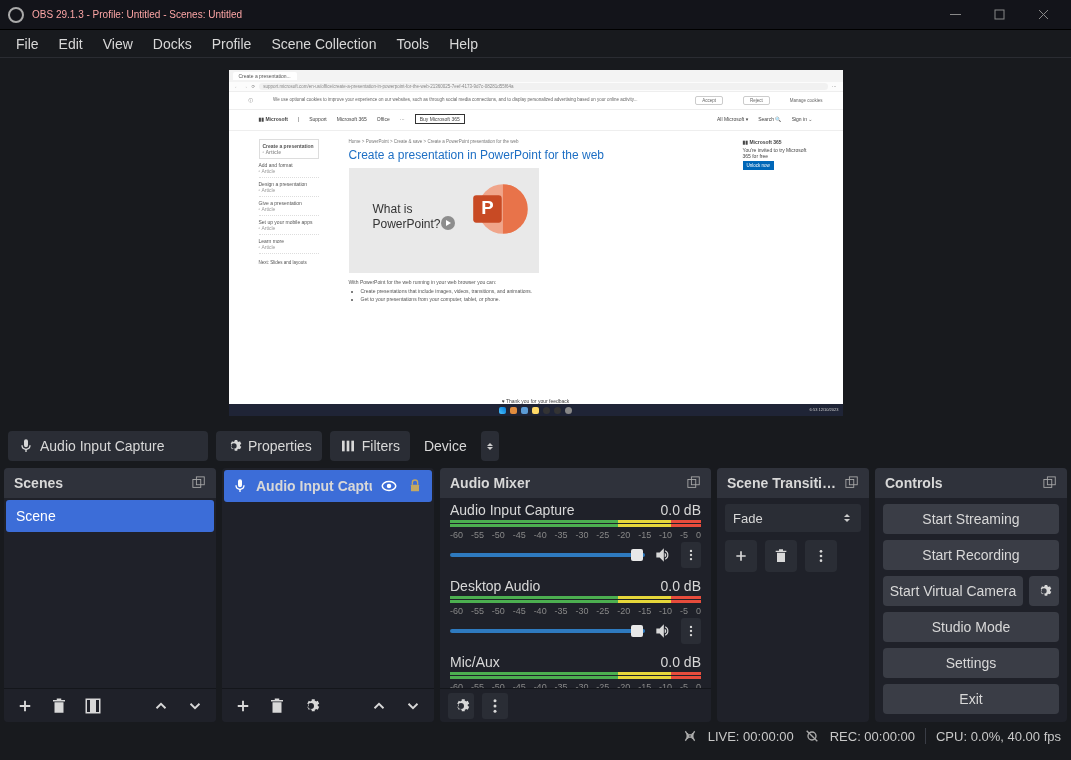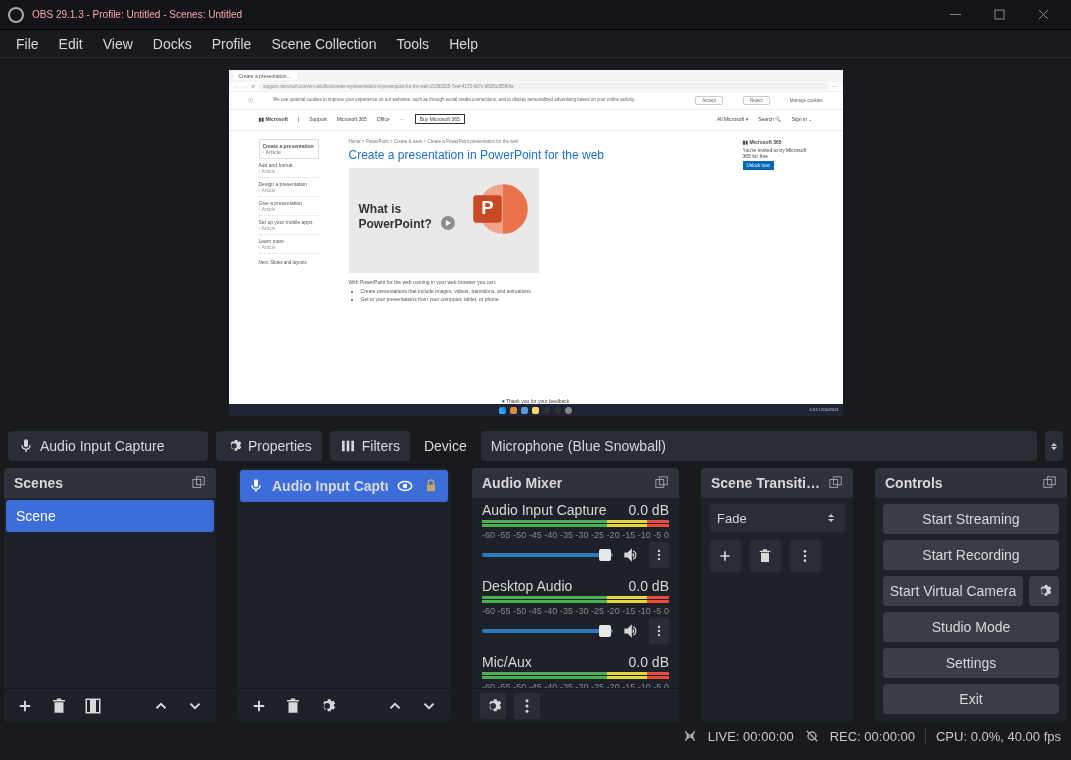--- a/index.html
+++ b/index.html
@@ -33,21 +33,21 @@
 .pv-mshdr .ms { font-weight:600; }
 .pv-mshdr .box { border:1px solid #333; padding:1px 4px; }
 .pv-mshdr .sp { flex:1; }
 .pv-body { display:flex; padding:8px 30px; gap:30px; }
 .pv-side { width:60px; font-size:5px; color:#555; }
 .pv-side .sitem { padding:3px 0; border-bottom:1px dotted #ddd; }
 .pv-main { flex:1; }
 .pv-main .crumb { font-size:4.5px; color:#777; margin-bottom:4px; }
 .pv-main h1 { font-size:12px; font-weight:400; color:#1e6fc4; line-height:1.2; margin-bottom:6px; }
 .pv-video { background:#e9e9e9; width:190px; height:105px; position:relative; display:flex; align-items:center; justify-content:center; }
-.pv-video .txt { position:absolute; left:10px; top:34px; font-size:12px; font-weight:700; color:#333; line-height:1.2; }
+.pv-video .txt { position:absolute; left:24px; top:34px; font-size:12px; font-weight:400; color:#333; line-height:1.2; }
 .pv-video .play { position:absolute; left:92px; top:48px; width:14px; height:14px; border-radius:50%; background:rgba(80,80,80,.6); display:flex; align-items:center; justify-content:center; }
 .pv-video .play::after { content:""; border-left:5px solid #fff; border-top:3px solid transparent; border-bottom:3px solid transparent; margin-left:1px; }
 .pv-pp { position:absolute; right:10px; top:10px; width:62px; height:62px; }
 .pv-under { font-size:5px; color:#555; margin-top:6px; }
 .pv-under ul { margin:3px 0 0 12px; }
 .pv-under li { margin-bottom:2px; }
 .pv-right { width:70px; font-size:5px; color:#444; }
 .pv-right .rt { font-weight:600; margin-bottom:2px; }
 .pv-right .rbtn { background:#0067b8; color:#fff; padding:2px 4px; display:inline-block; margin-top:2px; font-size:4.5px; }
 .pv-foot { position:absolute; bottom:12px; left:0; right:0; text-align:center; font-size:5px; color:#444; }
@@ -60,21 +60,21 @@
 .st-btn { background: #2a2d35; height: 30px; display: flex; align-items: center; padding: 0 10px; border-radius: 4px; gap: 6px; font-size: 14px; }
 .st-btn.sel-src { min-width: 200px; }
 .st-lbl { padding: 0 6px; font-size: 14px; }
 .st-dd { background: #2a2d35; height: 30px; display: flex; align-items: center; padding: 0 10px; border-radius: 4px; flex: 1; font-size: 14px; }
 .st-spin { width: 18px; height: 30px; background:#2a2d35; border-radius:4px; display:flex; flex-direction:column; align-items:center; justify-content:center; gap:1px; }
 .st-spin::before,.st-spin::after{content:"";border-left:3px solid transparent;border-right:3px solid transparent;}
 .st-spin::before{border-bottom:3px solid #ccc;}
 .st-spin::after{border-top:3px solid #ccc;}
 
 
-.docks { display:flex; gap:22px; padding:4px 4px 0; height: 258px; }
+.docks { display:flex; gap:6px; padding:4px 4px 0; height: 258px; }
 .dock { background:#1f2129; border-radius:4px; display:flex; flex-direction:column; overflow:hidden; }
 .dock-hdr { height:30px; background:#2f323b; display:flex; align-items:center; padding:0 10px; font-size:14px; font-weight:600; }
 .dock-hdr .sp{flex:1;}
 .dock-hdr .pop{width:14px;height:14px;}
 .dock-body { flex:1; overflow:hidden; position:relative; }
 .dock-foot { height:34px; background:#1f2129; display:flex; align-items:center; gap:8px; padding:0 8px; border-top:1px solid #14161b; }
 .ic-btn { width:26px; height:26px; display:flex; align-items:center; justify-content:center; border-radius:3px; }
 .ic-btn svg{width:18px;height:18px;}
 
 
@@ -264,23 +264,20 @@
   </div>
   <div class="st-btn">
     <svg width="16" height="16" viewBox="0 0 24 24">
         <rect x="3" y="4" width="4" height="16" fill="#d8d8d8"></rect>
         <rect x="10" y="4" width="4" height="16" fill="#d8d8d8"></rect>
         <rect x="17" y="4" width="4" height="16" fill="#d8d8d8"></rect>
       </svg>
     <span>Filters</span>
   </div>
   <span class="st-lbl">Device</span>
-  <div class="st-dd">
-      <span>Microphone (Blue Snowball)</span>
-    </div>
   <div class="st-spin"></div>
 </div>
 
 <div class="docks">
 
   <div class="dock" style="width:212px">
     <div class="dock-hdr">
         <span>Scenes</span>
         <span class="sp"></span>
       <svg class="pop" viewBox="0 0 16 16">

